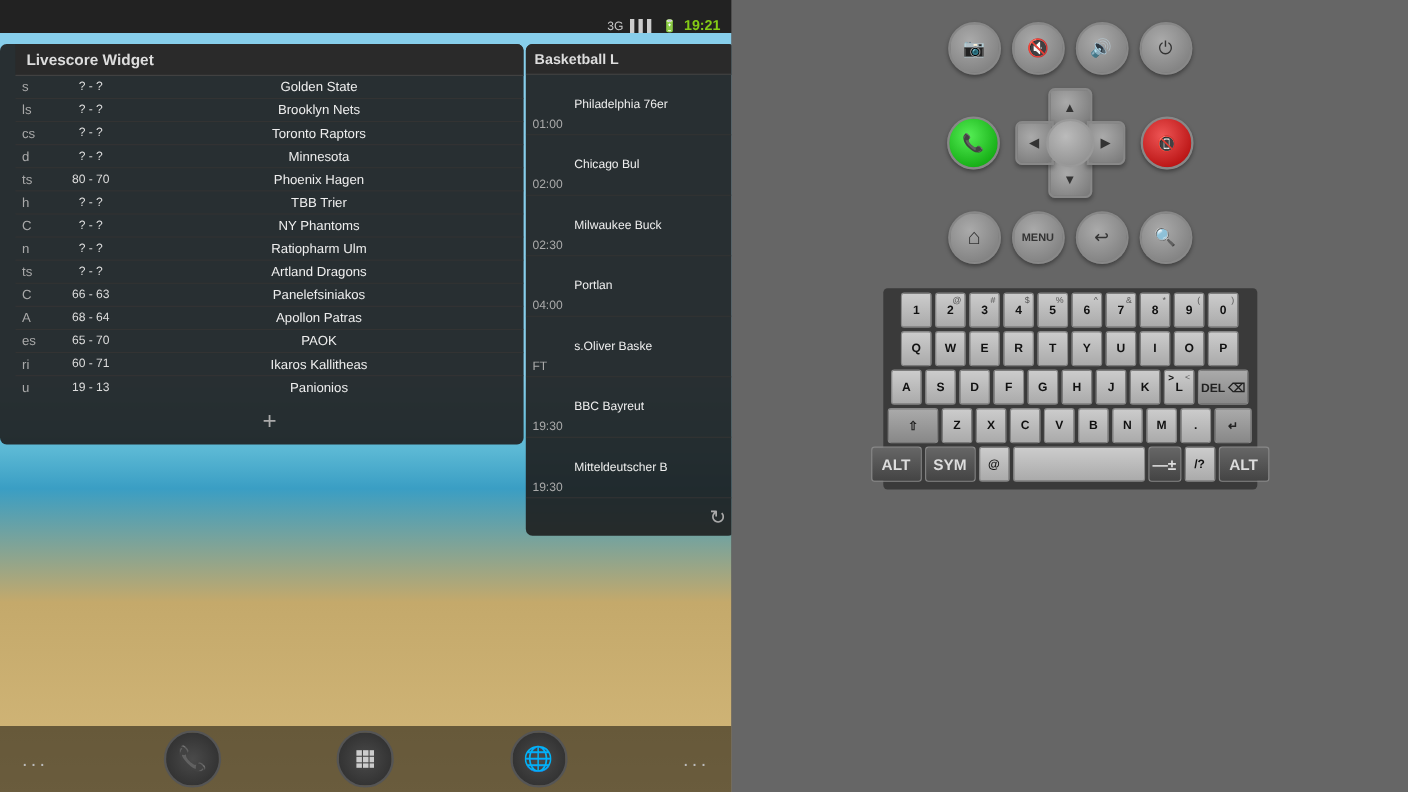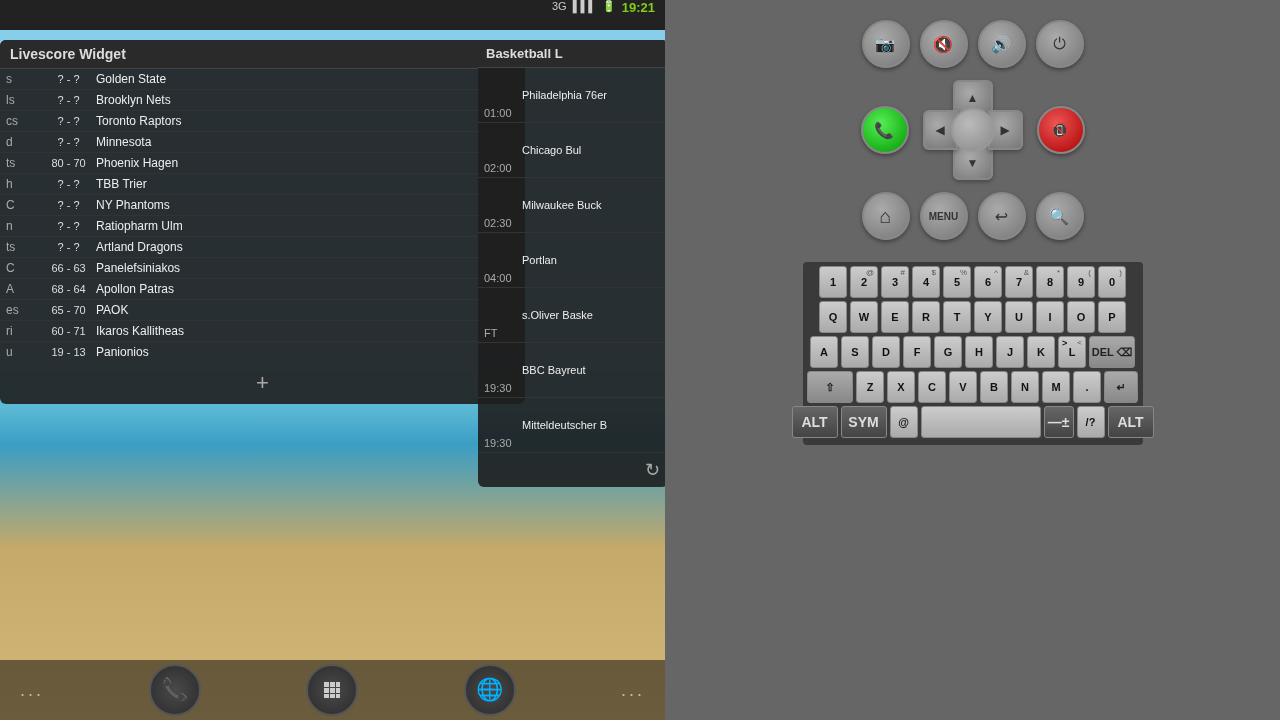--- a/index.html
+++ b/index.html
@@ -19,21 +19,21 @@
       position: relative;
       overflow: hidden;
       flex-shrink: 0;
     }
 
     
     #status-bar {
       height: 30px;
       background: #222;
       display: flex;
-      align-items: flex-start;
+      align-items: flex-end;
       justify-content: flex-end;
       padding: 0 10px;
       gap: 6px;
     }
     .status-icon {
       color: #ccc;
       font-size: 11px;
     }
     #status-time {
       color: #84cc16;
@@ -50,24 +50,25 @@
       height: 690px;
       background: linear-gradient(180deg, #87ceeb 0%, #87ceeb 45%, #5bb8d4 55%, #3a9ec4 60%, #c4a96b 75%, #d4b87a 100%);
       overflow: hidden;
     }
 
     
     #livescore-widget {
       position: absolute;
       top: 10px;
       left: 0;
-      width: 525px;
+      width: 476px;
       background: rgba(30, 30, 30, 0.9);
       border-radius: 6px;
       overflow: hidden;
+      padding-left: 14px;
     }
     #livescore-title {
       background: #2a2a2a;
       color: #ddd;
       font-size: 14px;
       font-weight: bold;
       padding: 6px 10px;
       border-bottom: 1px solid #444;
     }
     .score-row {
@@ -88,20 +89,21 @@
     }
     .score-value {
       width: 55px;
       text-align: center;
       color: #ddd;
       font-size: 11px;
     }
     .score-team-right {
       flex: 1;
       color: #eee;
+      text-align: center;
     }
     #add-widget-btn {
       display: flex;
       justify-content: center;
       align-items: center;
       padding: 8px;
       color: #aaa;
       font-size: 22px;
       cursor: pointer;
     }

